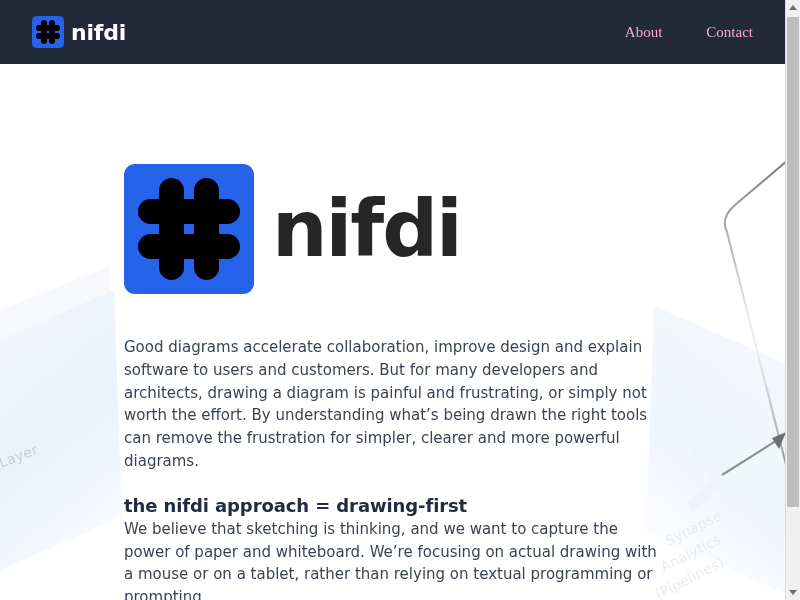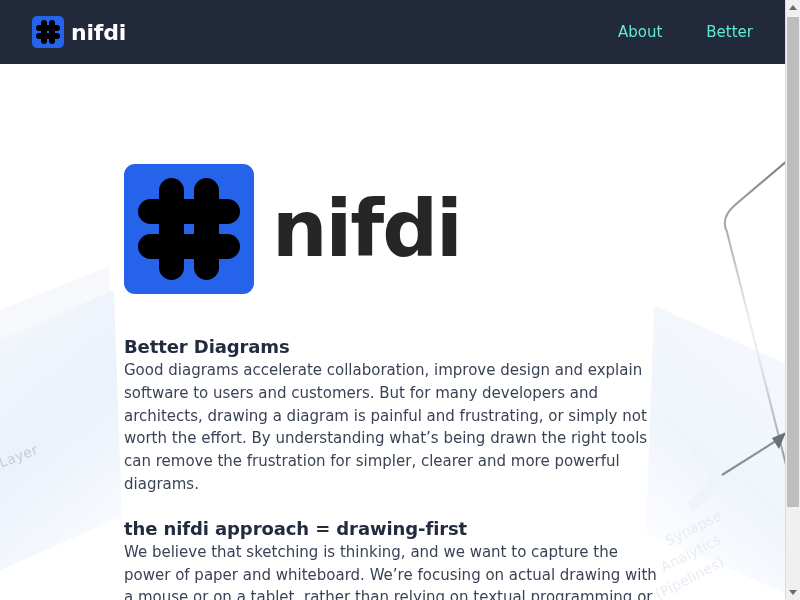--- a/index.html
+++ b/index.html
@@ -164,24 +164,25 @@
   }
 
   .nav-links {
     margin-left: auto;
     margin-right: 32px;
     display: flex;
     align-items: center;
     gap: 44px;
   }
   .nav-link {
-    color: #5eead4;
+    color: #f9a8d4;
     font-size: 15px;
     text-decoration: none;
     cursor: pointer;
+    font-family: Liberation Serif, serif;
   }
 
   
   .content {
     position: absolute;
     left: 0; top: 64px;
     width: 785px;
     z-index: 3;
   }
 
@@ -299,40 +300,39 @@
           <b class="v2"></b>
           <b class="h1"></b>
           <b class="h2"></b>
         </span>
       </div>
       <span class="brand-name">nifdi</span>
     </div>
 
     <div class="nav-links">
       <a class="nav-link">About</a>
-      <a class="nav-link">Better</a>
+      <a class="nav-link">Contact</a>
     </div>
   </div>
 
   <div class="content">
 
     <div class="hero">
       <div class="logo-lg">
         <span class="hash">
           <b class="v1"></b>
           <b class="v2"></b>
           <b class="h1"></b>
           <b class="h2"></b>
         </span>
       </div>
       <div class="hero-word">nifdi</div>
     </div>
 
     <div class="body-block">
-      <h2 class="sec">Better Diagrams</h2>
       <p class="para">Good diagrams accelerate collaboration, improve design and explain software to users and customers. But for many developers and architects, drawing a diagram is painful and frustrating, or simply not worth the effort. By understanding what’s being drawn the right tools can remove the frustration for simpler, clearer and more powerful diagrams.</p>
 
       <h2 class="sec sec2">the nifdi approach = drawing-first</h2>
       <p class="para">We believe that sketching is thinking, and we want to capture the power of paper and whiteboard. We’re focusing on actual drawing with a mouse or on a tablet, rather than relying on textual programming or prompting.</p>
     </div>
 
   </div>
 </div>
 
 <div class="scrollbar">

